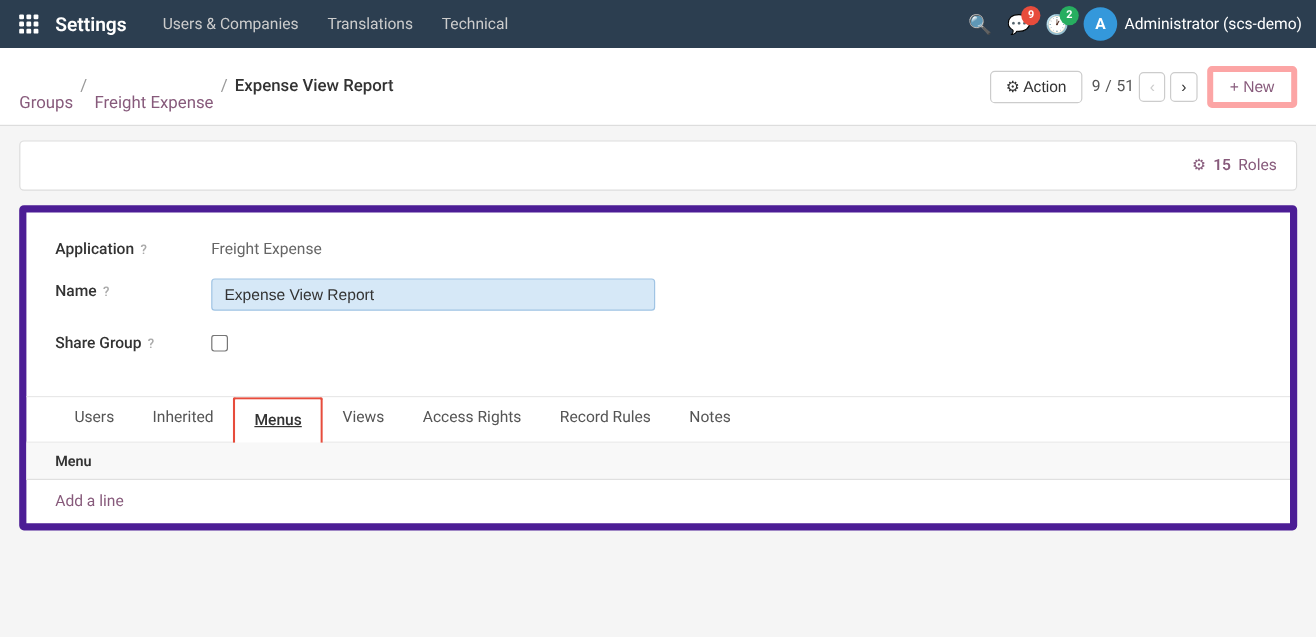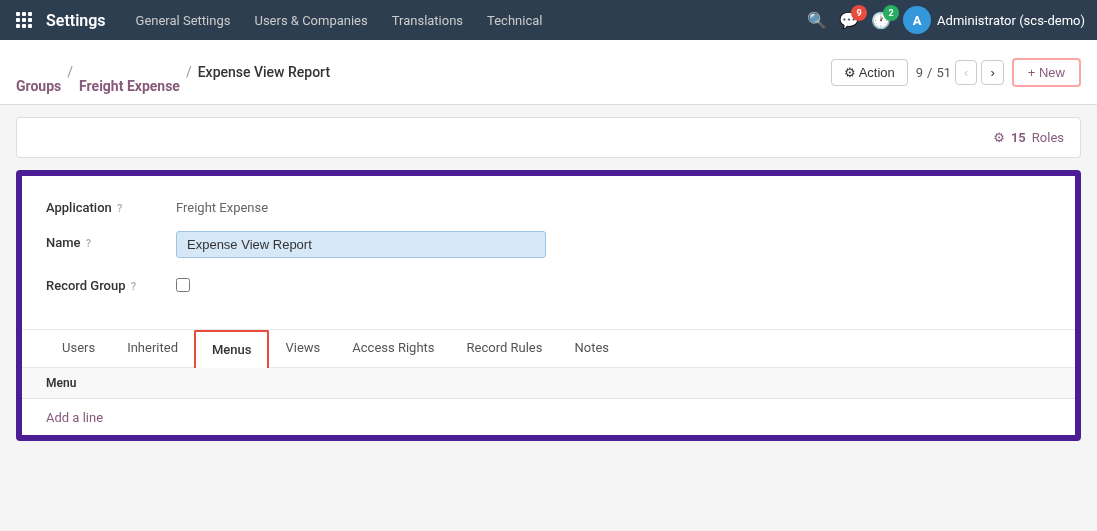--- a/index.html
+++ b/index.html
@@ -89,21 +89,21 @@
     .breadcrumb {
       display: flex;
       align-items: center;
       gap: 6px;
       font-size: 14px;
       color: #555;
     }
     .breadcrumb-link {
       color: #875a7b;
       cursor: pointer;
-      font-weight: 700;
+      font-weight: 400;
       margin-top: 28px;
     }
     .breadcrumb-sep { color: #999; }
     .breadcrumb-current { color: #333; font-weight: 500; }
     .breadcrumb-actions {
       display: flex;
       align-items: center;
       gap: 8px;
     }
     .action-btn {
@@ -126,21 +126,21 @@
       padding: 4px 8px;
       border-radius: 4px;
       cursor: pointer;
       font-size: 13px;
       color: #333;
     }
     .pager-arrow.disabled { color: #ccc; cursor: default; }
     .new-btn {
       display: flex; align-items: center; gap: 4px;
       background: #fff;
-      border: 2px solid #fca5a5;
+      border: 5px solid #fca5a5;
       color: #875a7b;
       padding: 5px 14px;
       border-radius: 4px;
       cursor: pointer;
       font-size: 13px;
       font-weight: 500;
     }
 
     
     .content-area {
@@ -236,20 +236,21 @@
       white-space: nowrap;
     }
     .tab-item.active {
       color: #333;
       border: 2px solid #e74c3c;
       border-bottom: none;
       margin-bottom: -1px;
       background: #fff;
       border-radius: 2px 2px 0 0;
       font-weight: 500;
+      text-decoration: underline;
     }
 
     
     .tab-content {
       border-top: 1px solid #e8e8e8;
     }
     .table-header {
       display: flex;
       background: #f8f8f8;
       border-bottom: 1px solid #e0e0e0;
@@ -303,21 +304,20 @@
       <div class="grid-dot"></div>
         <div class="grid-dot"></div>
         <div class="grid-dot"></div>
       <div class="grid-dot"></div>
         <div class="grid-dot"></div>
         <div class="grid-dot"></div>
     </div>
   </div>
   <span class="topnav-appname">Settings</span>
   <div class="topnav-menu">
-    <span class="topnav-menu-item">General Settings</span>
     <span class="topnav-menu-item">Users &amp; Companies</span>
     <span class="topnav-menu-item">Translations</span>
     <span class="topnav-menu-item">Technical</span>
   </div>
   <div class="topnav-right">
     <div class="topnav-icon-btn">
       <span>🔍</span>
     </div>
     <div class="topnav-icon-btn">
       <span>💬</span>
@@ -379,21 +379,21 @@
       <div class="form-row">
         <div class="form-label">
           <span>Name</span>
           <span class="form-label-help">?</span>
         </div>
         <input class="form-input" value="Expense View Report" type="text" style="">
       </div>
 
       <div class="form-row">
         <div class="form-label">
-          <span>Record Group</span>
+          <span>Share Group</span>
           <span class="form-label-help">?</span>
         </div>
         <input class="form-checkbox" type="checkbox" style="">
       </div>
 
     </div>
 
     <div class="tabs-bar">
       <div class="tab-item">Users</div>
       <div class="tab-item">Inherited</div>

